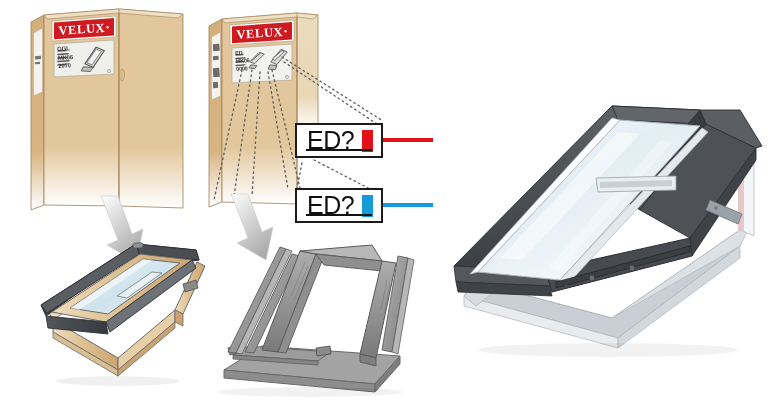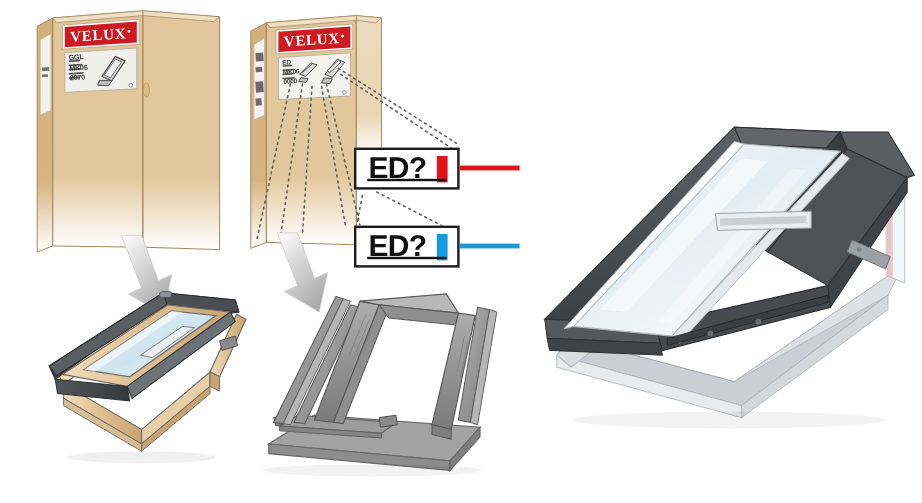--- a/index.html
+++ b/index.html
@@ -10,21 +10,21 @@
   .stage{position:absolute;left:0;top:0;width:768px;height:419px;}
   .stage svg{position:absolute;left:0;top:0;}
 
   
   .ed-box{
     position:absolute;background:#ffffff;border:2.5px solid #1b1b1b;
     box-sizing:border-box;display:flex;align-items:center;
     padding:0 8px 0 10px;
   }
   .ed-label{
-    font-family:"Liberation Sans",sans-serif;font-weight:bold;
+    font-family:"Liberation Sans",sans-serif;font-weight:normal;
     font-size:25px;letter-spacing:-0.5px;color:#111111;line-height:1;
     margin-right:8px;
   }
   .ed-swatch{width:27px;height:22px;display:block;}
   .ed-underline{
     position:absolute;left:9px;right:9px;bottom:5px;height:2px;background:#111;
   }
   .ed-lead{position:absolute;height:4px;}
 </style>
 </head>

